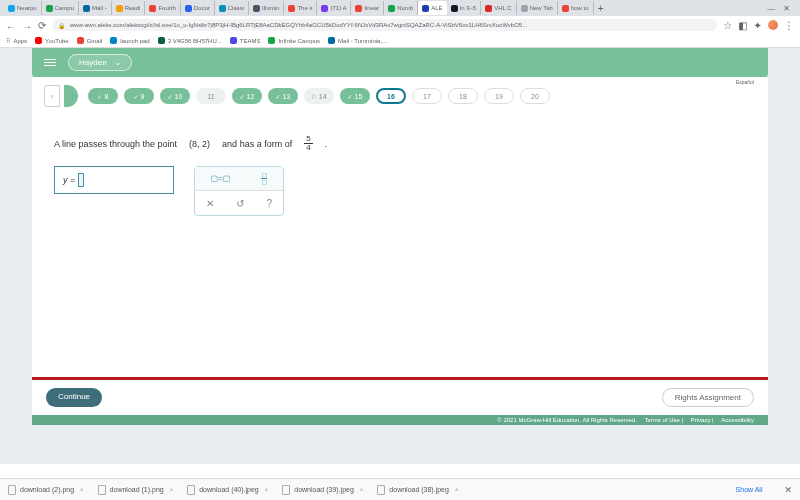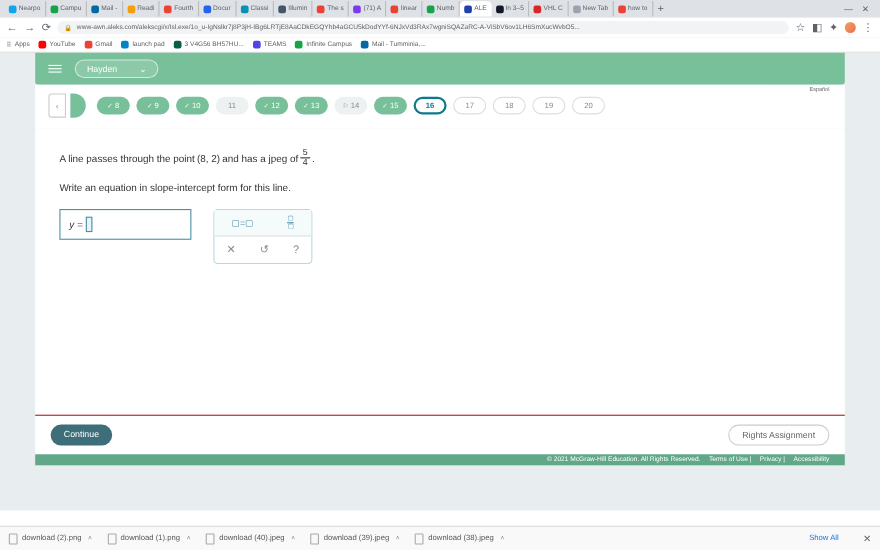--- a/index.html
+++ b/index.html
@@ -24,52 +24,52 @@
   .bm-icon { width: 7px; height: 7px; border-radius: 2px; }
   
   .app-wrap { background: #e8eef0; height: 416px; padding: 0 32px; }
   
   .header { background: #77c09a; color: #fff; padding: 6px 12px; display: flex; align-items: center; border-radius: 0 0 3px 3px; }
   .hamburger { display: flex; flex-direction: column; gap: 2px; margin-right: 12px; }
   .hamburger span { width: 12px; height: 1px; background: #fff; }
   .header-text { flex: 1; }
   .header-line1 { font-size: 7px; opacity: 0.9; }
   .header-line2 { font-size: 8px; margin-top: 2px; }
-  .user-pill { background: rgba(255,255,255,0.15); border: 1px solid rgba(255,255,255,0.6); border-radius: 10px; padding: 3px 10px; font-size: 8px; display: flex; align-items: center; gap: 20px; }
+  .user-pill { background: rgba(255,255,255,0.15); border: 1px solid rgba(255,255,255,0.6); border-radius: 10px; padding: 3px 10px; font-size: 8px; display: flex; align-items: center; gap: 8px; }
   
   .nav-row { background: #fff; padding: 8px 12px 10px; display: flex; align-items: center; gap: 4px; position: relative; }
   .nav-arrow { width: 16px; height: 22px; border: 1px solid #ccc; border-radius: 3px 0 0 3px; display: flex; align-items: center; justify-content: center; color: #999; font-size: 8px; }
   .knowledge-wedge { width: 14px; height: 22px; background: #77c09a; border-radius: 0 11px 11px 0; }
   .qpill { min-width: 30px; height: 16px; border-radius: 8px; display: flex; align-items: center; justify-content: center; font-size: 7px; gap: 2px; }
   .qpill.done { background: #77c09a; color: #fff; }
   .qpill.plain { background: #eef1f2; color: #888; }
   .qpill.flagged { background: #eef1f2; color: #888; }
   .qpill.current { background: #fff; border: 2px solid #0c7a8c; color: #0c7a8c; font-weight: bold; }
   .qpill.future { background: #fff; border: 1px solid #ddd; color: #888; }
   .check { font-size: 6px; }
   .espanol { position: absolute; right: 14px; top: 2px; font-size: 5px; color: #666; }
   
   .content { background: #fff; padding: 18px 22px; height: 260px; font-size: 9px; color: #333; }
-  .problem-line { display: flex; align-items: center; gap: 2px; margin-bottom: 14px; }
+  .problem-line { display: flex; align-items: center; gap: 12px; margin-bottom: 14px; }
   .frac { display: inline-flex; flex-direction: column; align-items: center; font-size: 8px; line-height: 1; }
   .frac .num { border-bottom: 1px solid #333; padding: 0 2px; }
   .frac .den { padding: 0 2px; }
   .instruction { margin-bottom: 14px; }
   .work-row { display: flex; gap: 20px; }
   .answer-box { border: 1px solid #4a90a4; width: 120px; height: 28px; display: flex; align-items: center; padding: 0 8px; font-style: italic; gap: 3px; }
   .cursor-box { border: 1px solid #4a90a4; width: 6px; height: 14px; background: #e8f4f8; }
   .tool-panel { border: 1px solid #b8d8e0; border-radius: 4px; width: 90px; }
   .tool-row { display: flex; justify-content: space-around; align-items: center; height: 24px; }
   .tool-row.top { border-bottom: 1px solid #e0e0e0; background: #f5fafb; }
   .mini-templ { color: #4a90a4; font-size: 8px; display: flex; align-items: center; gap: 2px; }
   .tiny-frac { display: flex; flex-direction: column; align-items: center; line-height: 1; font-size: 6px; }
   .tiny-frac span:first-child { border-bottom: 1px solid #4a90a4; width: 6px; }
   .tool-icon { color: #888; font-size: 10px; }
   
-  .footer-row { background: #fff; padding: 8px 14px; display: flex; border-top: 1px solid #b91c1c; }
+  .footer-row { background: #fff; padding: 8px 14px; display: flex; border-top: 3px solid #b91c1c; }
   .btn-continue { background: #3d6e7a; color: #fff; border-radius: 10px; padding: 4px 12px; font-size: 8px; }
   .btn-submit { margin-left: auto; background: #fff; border: 1px solid #ccc; color: #666; border-radius: 10px; padding: 4px 12px; font-size: 8px; }
   
   .copyright { background: #60a888; color: #fff; font-size: 6px; text-align: right; padding: 2px 14px; }
   .copyright a { color: #fff; margin-left: 6px; }
   
   .download-shelf { position: absolute; bottom: 0; left: 0; right: 0; height: 22px; background: #f9f9f9; border-top: 1px solid #ddd; display: flex; align-items: center; padding: 0 8px; gap: 14px; }
   .dl-item { display: flex; align-items: center; gap: 4px; font-size: 7px; color: #555; }
   .dl-icon { width: 8px; height: 10px; border: 1px solid #aaa; border-radius: 1px; }
   .dl-caret { font-size: 6px; color: #888; margin-left: 2px; }
@@ -272,28 +272,27 @@
         <div class="qpill future">
           <span>20</span>
         </div>
       </div>
   </div>
 
   <div class="content">
     <div class="problem-line">
       <span>A line passes through the point </span>
       <span>(8, 2)</span>
-      <span> and has a jpeg of </span>
+      <span> and has a form of </span>
       <span class="frac">
         <span class="num">5</span>
         <span class="den">4</span>
       </span>
       <span>.</span>
     </div>
-    <div class="instruction">Write an equation in slope-intercept form for this line.</div>
     <div class="work-row">
       <div class="answer-box">
         <span>y =</span>
         <div class="cursor-box"></div>
       </div>
       <div class="tool-panel">
         <div class="tool-row top">
           <span class="mini-templ">▢=▢</span>
           <span class="mini-templ">
             <span class="tiny-frac">

